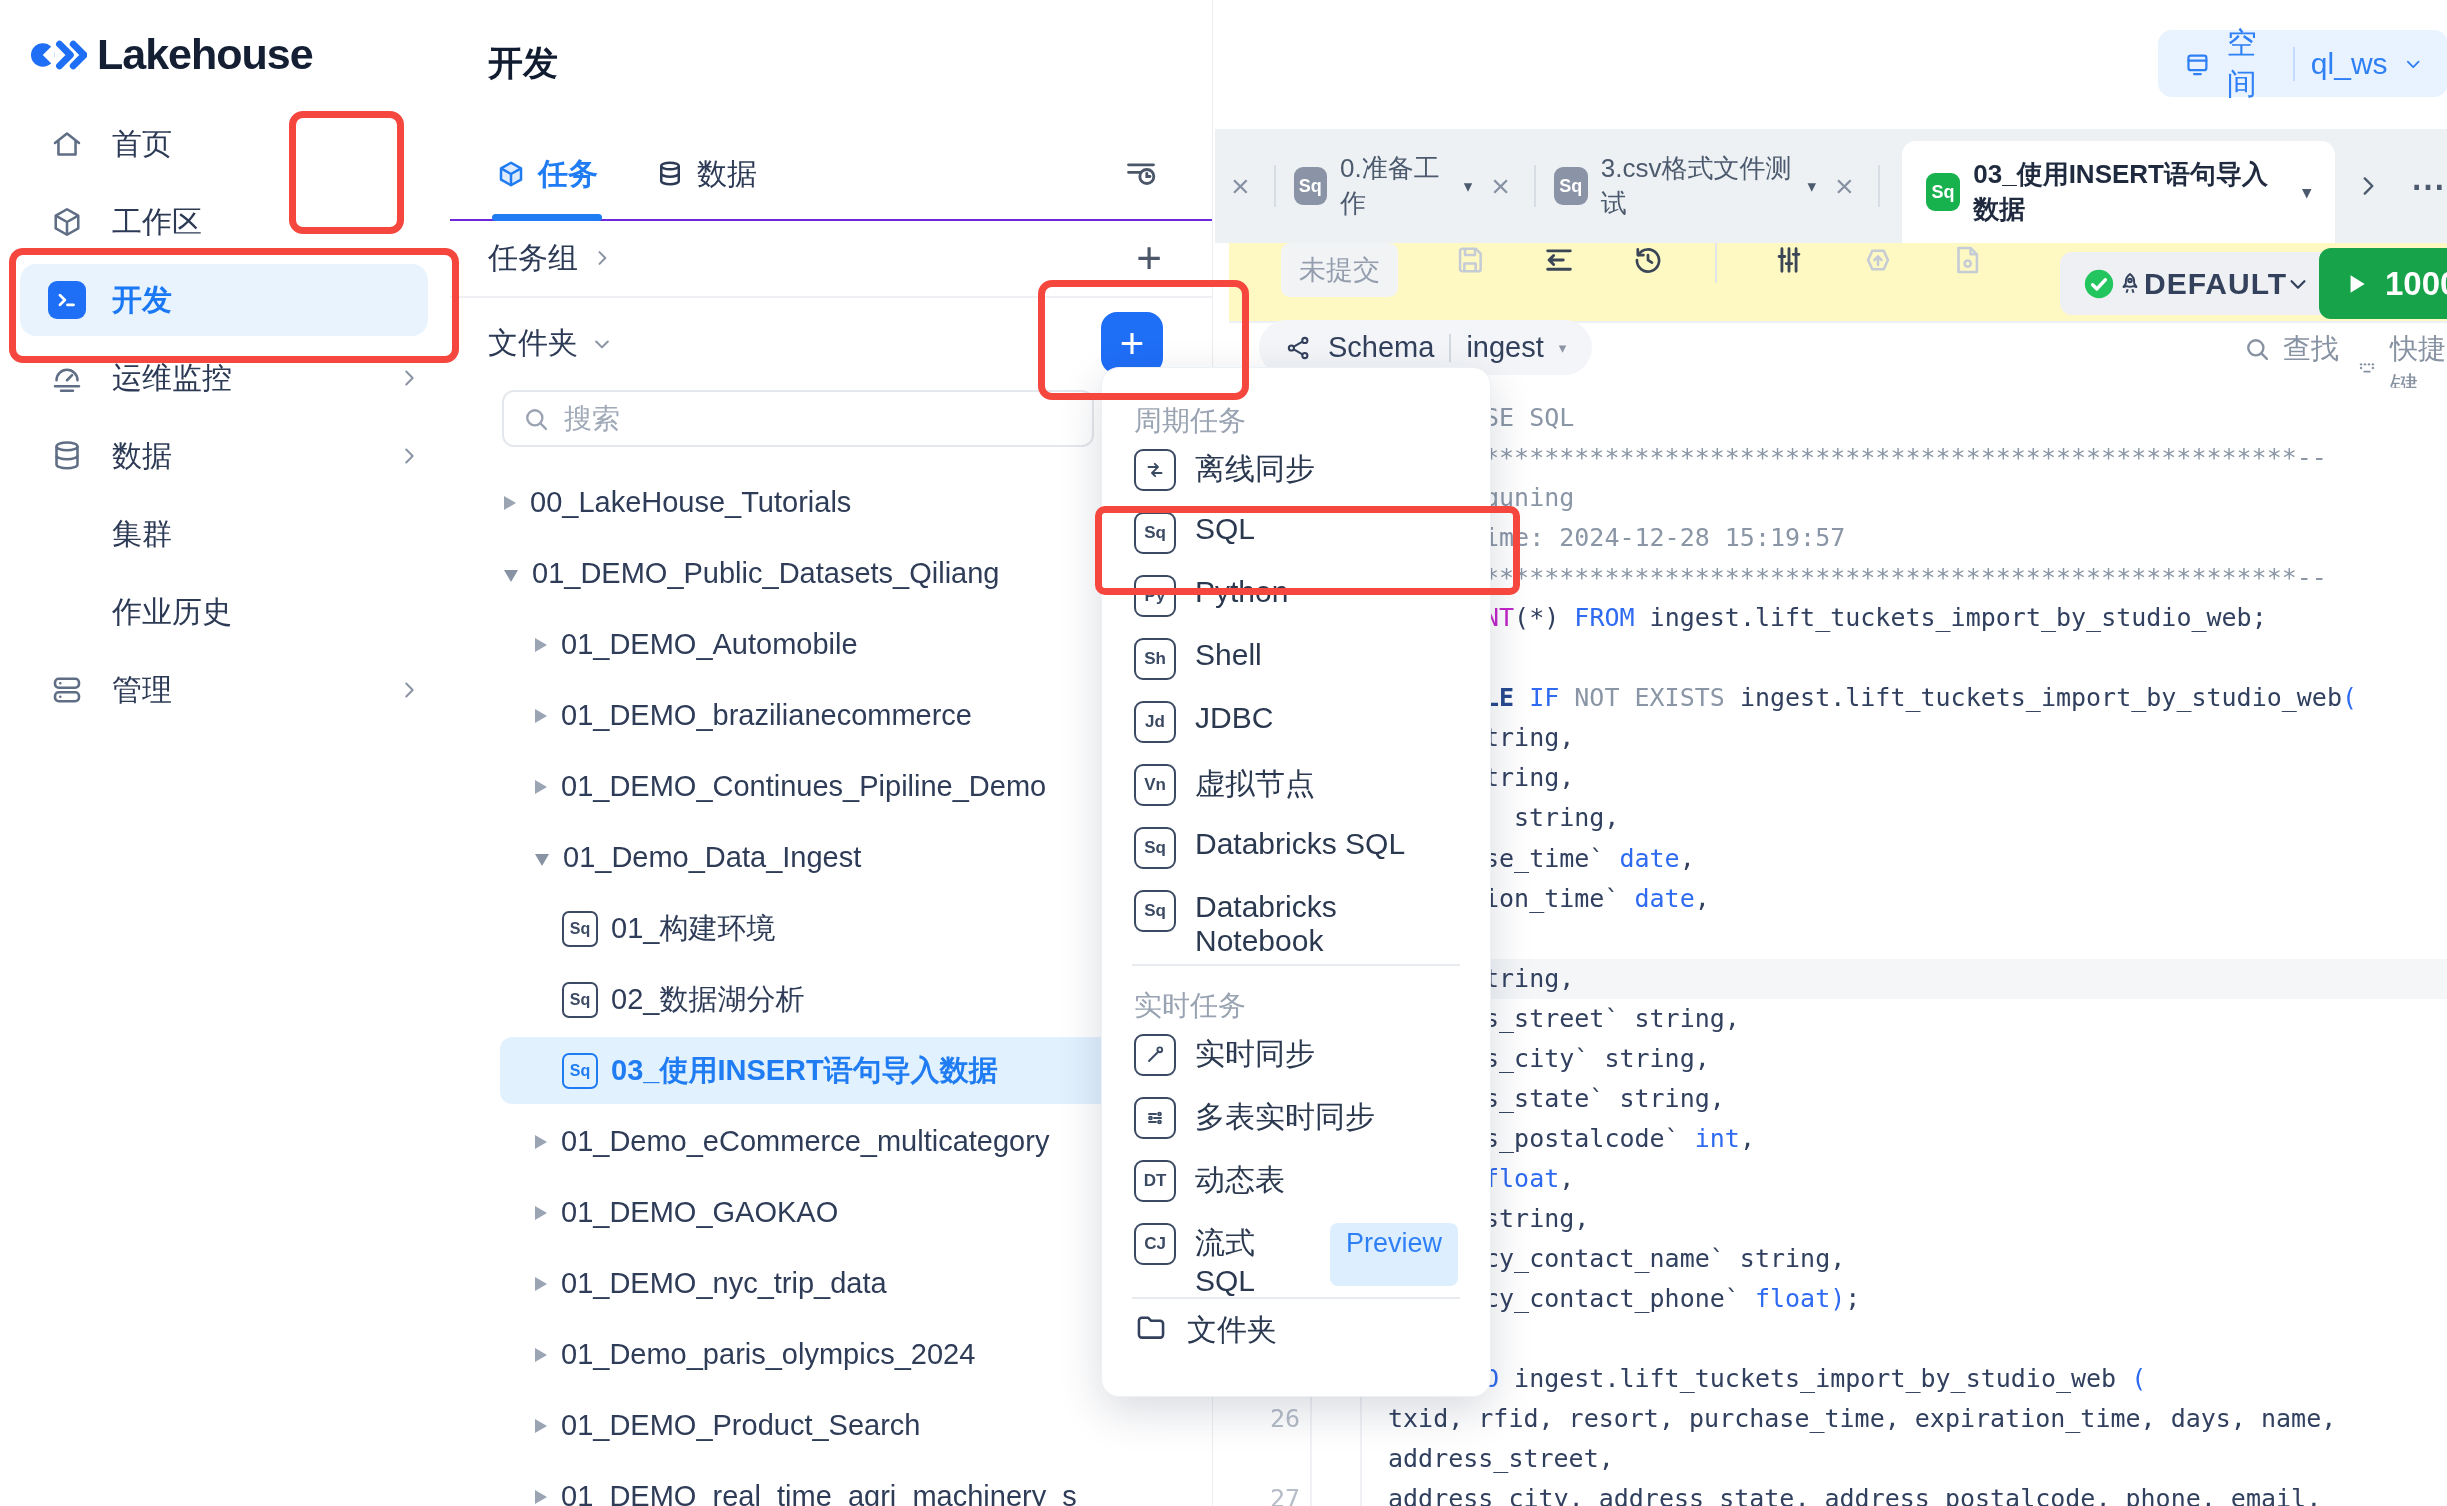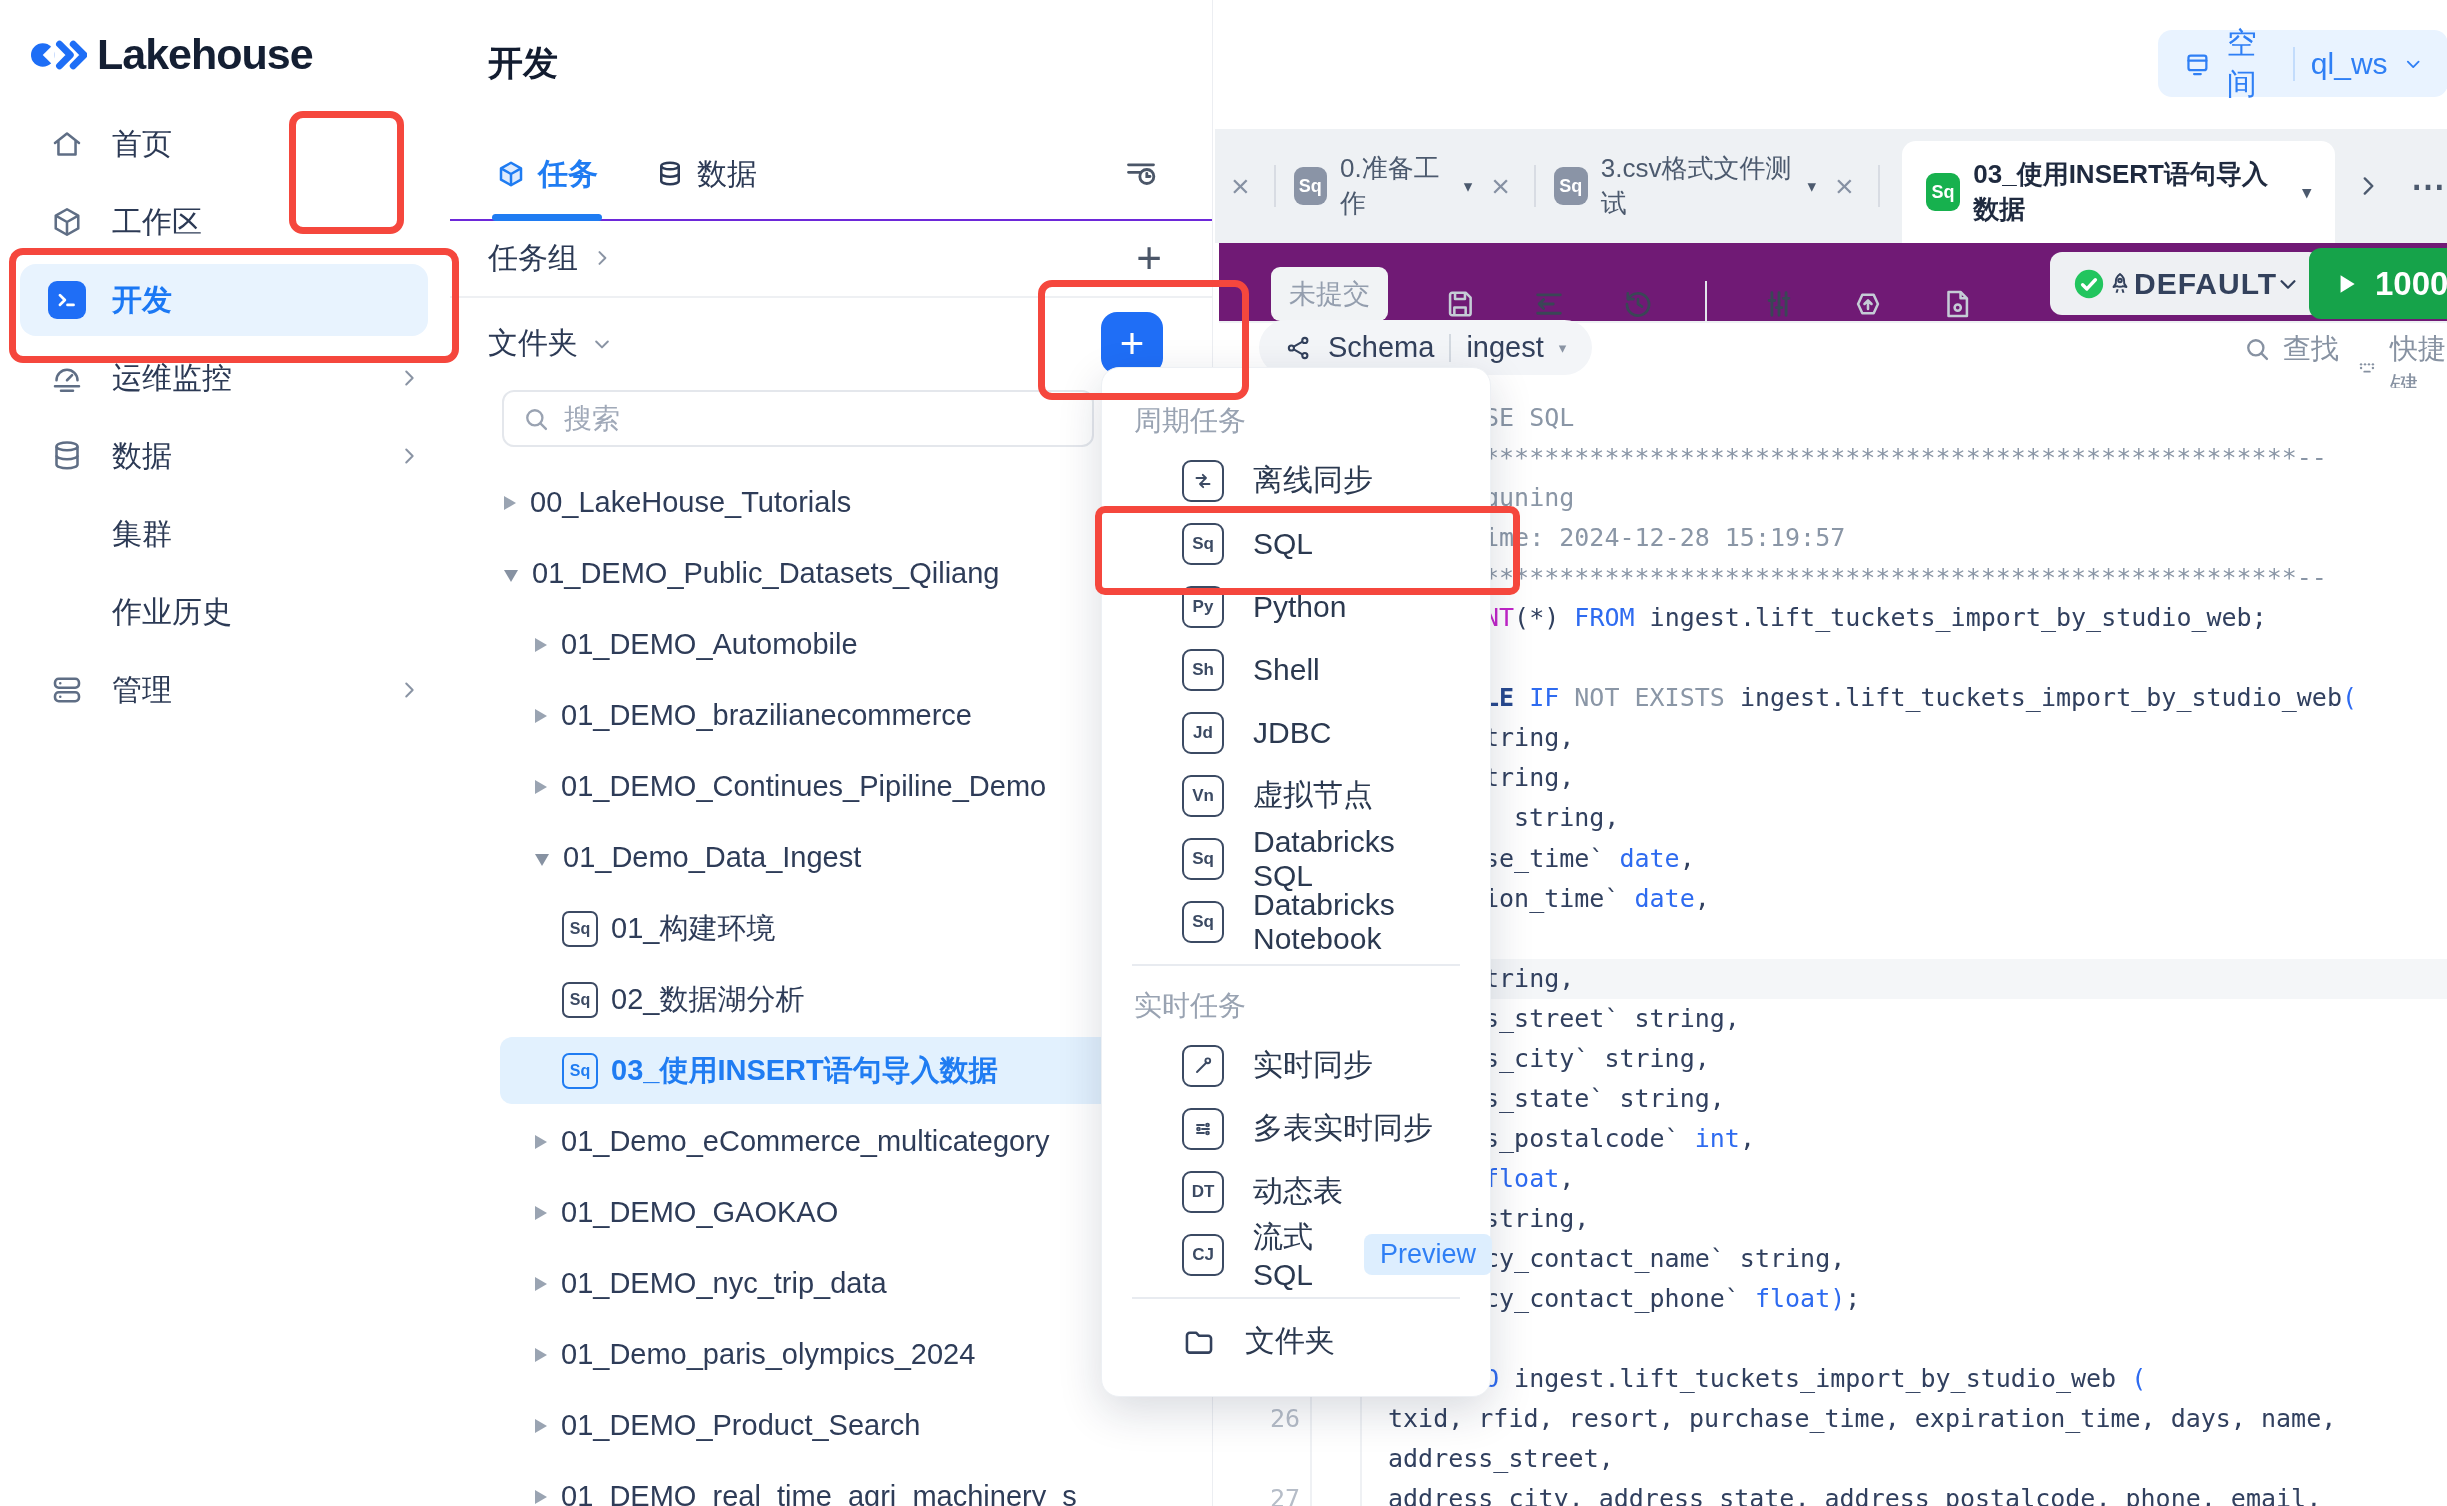--- a/index.html
+++ b/index.html
@@ -54,21 +54,21 @@
   .tabbar{position:absolute;left:2px;right:0;top:129px;height:114px;background:#eef1f4;display:flex;align-items:center;padding-left:10px;box-sizing:border-box;}
   .tclose{color:#8691a3;font-size:32px;margin:0 6px;cursor:pointer;}
   .tdiv{width:2px;height:42px;background:#d8dce3;margin:0 18px;}
   .etab{display:flex;align-items:center;gap:13px;font-size:26px;color:#4c5a6e;cursor:pointer;}
   .etab .caret-sm{font-size:17px;color:#4c5a6e;}
   .tabbadge{width:38px;height:38px;border-radius:9px;background:#8a94a6;color:#fff;font-size:18px;font-weight:700;display:flex;align-items:center;justify-content:center;}
   .etab.active{background:#fff;border-radius:14px 14px 0 0;height:102px;align-self:flex-end;padding:0 24px;margin-left:4px;color:#1f2a3f;font-weight:700;}
   .etab.active .tabbadge{background:#17b14e;}
   .tab-nav{margin-left:20px;cursor:pointer;}
   .tab-more{margin-left:30px;font-size:34px;font-weight:700;color:#4c5a6e;letter-spacing:3px;cursor:pointer;}
-  .toolbar{position:absolute;left:6px;right:0;top:243px;height:80px;border-bottom:2px solid #eef1f4;display:flex;align-items:flex-end;padding-left:52px;box-sizing:border-box;background:#701a75;}
+  .toolbar{position:absolute;left:16px;right:0;top:243px;height:80px;border-bottom:2px solid #eef1f4;display:flex;align-items:flex-start;padding-left:52px;box-sizing:border-box;background:#fef9c3;}
   .status-pill{background:#f1f3f5;border-radius:9px;padding:9px 18px;font-size:27px;color:#949eae;}
   .tb-ic{margin-left:55px;cursor:pointer;}
   .tb-vdiv{width:2px;height:40px;background:#e2e6ec;margin-left:50px;}
   .envbtn{position:absolute;left:831px;top:9px;height:63px;background:#eef0f3;border-radius:12px;display:flex;align-items:center;padding:0 22px;cursor:pointer;}
   .envbtn .lbl{font-size:30px;font-weight:600;color:#33415c;letter-spacing:1px;}
   .runbtn{position:absolute;left:1090px;top:5px;width:150px;height:71px;background:#16a34a;border-radius:12px;display:flex;align-items:center;gap:16px;padding-left:24px;box-sizing:border-box;cursor:pointer;}
   .runbtn .lbl{color:#fff;font-size:33px;font-weight:700;}
   .runbtn .rdiv{position:absolute;right:8px;top:12px;bottom:12px;width:2px;background:rgba(255,255,255,.55);}
   .schemarow{position:absolute;left:2px;right:0;top:324px;height:64px;border-bottom:2px solid #e8ebef;background:#fff;}
   .schemapill{position:absolute;left:44px;top:-4px;height:55px;background:#f3f5f8;border-radius:28px;display:flex;align-items:center;gap:15px;padding:0 26px;font-size:29px;color:#33415c;cursor:pointer;}
@@ -80,21 +80,21 @@
   .code-gutter{position:absolute;left:0;top:10px;width:85px;}
   .gn{position:absolute;right:0;width:85px;text-align:right;font-family:"DejaVu Sans Mono",monospace;font-size:25px;color:#b6bdc8;height:40px;line-height:40px;}
   .code-content{position:absolute;left:0;right:0;top:10px;}
   .cl{position:absolute;left:0;min-width:100%;box-sizing:border-box;white-space:pre;height:40px;line-height:40px;font-family:"DejaVu Sans Mono",monospace;font-size:25px;}
   .cl.hl{background:#f4f6f8;}
   .tk-p{color:#31405f}.tk-k{color:#2e6bf0}.tk-c{color:#8a96a6}.tk-g{color:#8a96a6}
   .tk-kb{color:#27498f;font-weight:700}.tk-f{color:#c224c9}
   
   .menu{position:absolute;left:1101px;top:367px;width:390px;height:1030px;background:#fff;border:1px solid #edf0f4;border-radius:18px;box-shadow:0 14px 44px rgba(18,30,60,.16);z-index:50;padding-top:24px;box-sizing:border-box;}
   .m-h{height:57px;line-height:57px;padding:0 32px;color:#99a3b2;font-size:28px;}
-  .m-item{height:63px;display:flex;align-items:center;gap:29px;padding:0 32px;font-size:30px;color:#2b3950;font-weight:500;cursor:pointer;margin-left:48px;}
+  .m-item{height:63px;display:flex;gap:19px;padding:0 32px;font-size:30px;color:#2b3950;font-weight:500;cursor:pointer;}
   .m-badge{width:38px;height:38px;border:2.5px solid #3b4a63;border-radius:9px;display:flex;align-items:center;justify-content:center;font-size:17px;font-weight:700;color:#3b4a63;flex:none;}
   .m-div{height:2px;background:#e8ebf0;margin:11px 30px;}
   .pvchip{margin-left:22px;background:#ddeefe;color:#2f7ff5;font-size:27px;border-radius:8px;padding:5px 16px;font-weight:500;}
   
   .redbox{position:absolute;border:7px solid #f5473d;border-radius:14px;z-index:60;pointer-events:none;}
 </style>
 </head>
 <body>
 
 <div class="page">

